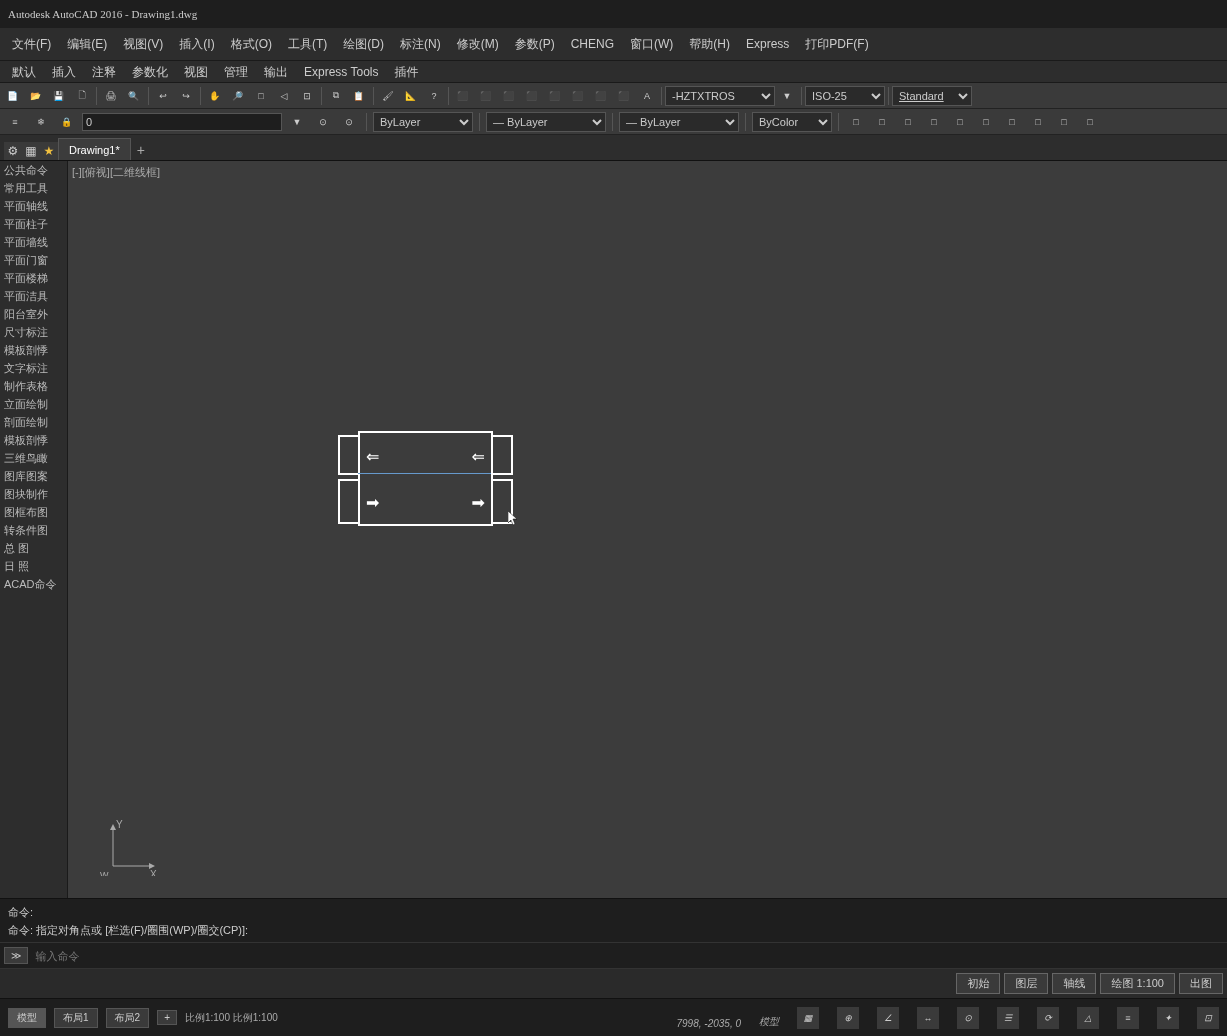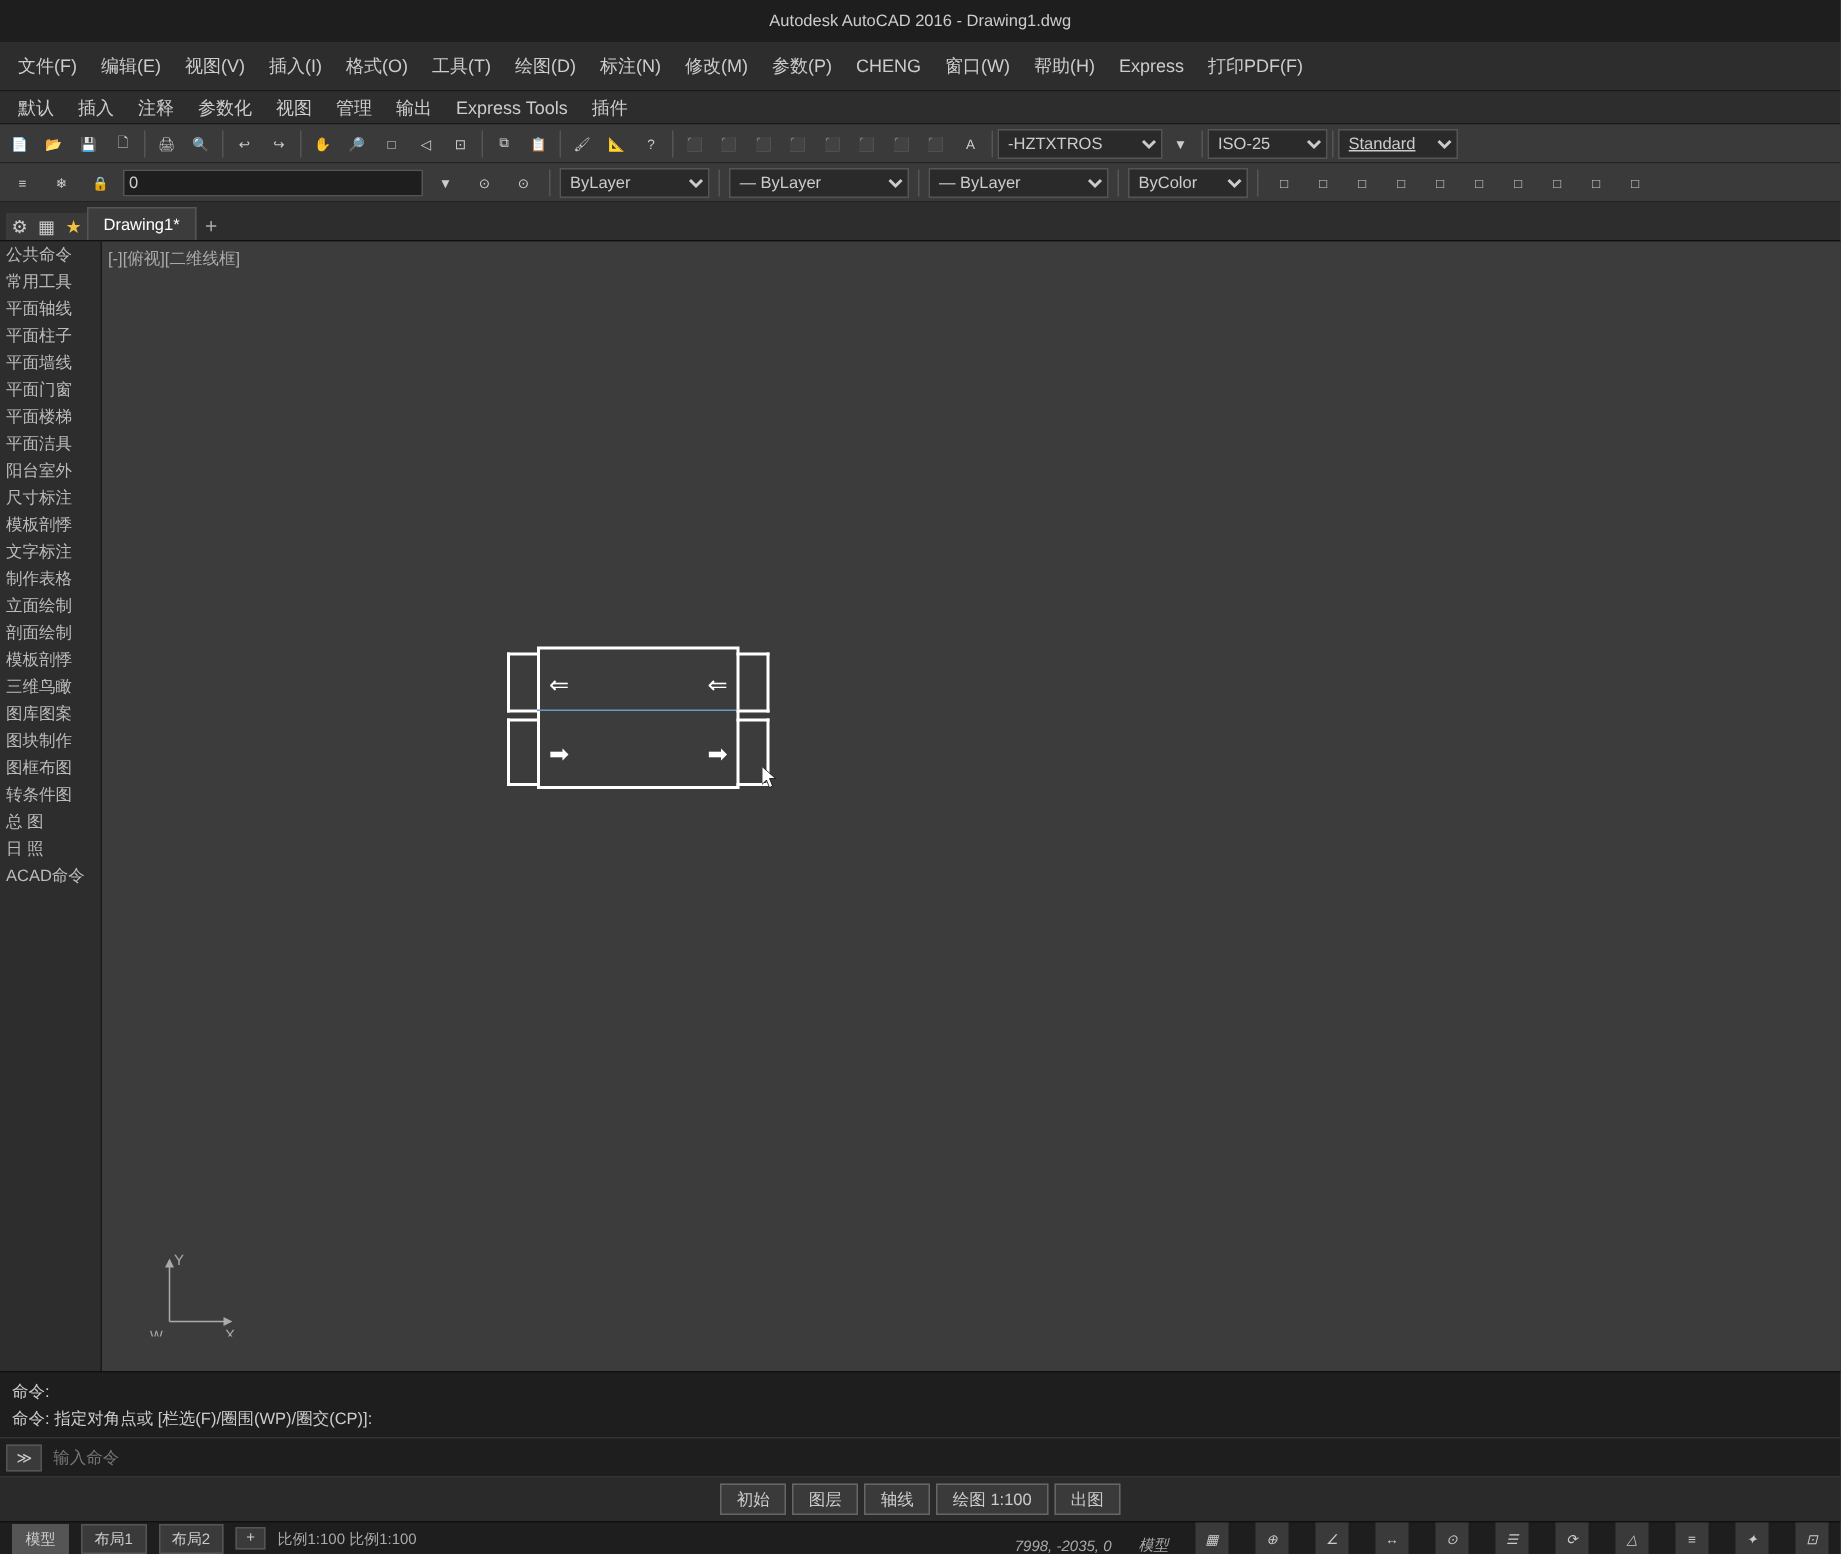--- a/index.html
+++ b/index.html
@@ -19,22 +19,22 @@
       background: #1e1e1e;
       display: flex;
       align-items: center;
       padding: 0 8px;
       color: #aaa;
       font-size: 11px;
       justify-content: flex-end;
     }
     #title-text {
       flex: 1;
-      text-align: center;
-      color: #ccc;
+      color: #ccc;
+      font-family: Liberation Serif, serif;
     }
 
     
     #menu-bar {
       height: 22px;
       background: #2d2d2d;
       display: flex;
       align-items: center;
       padding: 16px 4px;
       border-bottom: 1px solid #1a1a1a;
@@ -342,21 +342,21 @@
       padding: 2px 6px;
       background: #3a3a3a;
       border: 1px solid #555;
       color: #ccc;
       font-size: 10px;
       cursor: pointer;
     }
 
     
     #status-bar {
-      height: 22px;
+      height: 38px;
       background: #1e1e1e;
       display: flex;
       align-items: center;
       padding: 0 8px;
       border-top: 1px solid #111;
       gap: 8px;
       font-size: 10px;
       color: #aaa;
     }
     .status-tab {
@@ -386,21 +386,21 @@
       font-style: italic;
     }
 
     
     #cmd-right-btns {
       display: flex;
       gap: 4px;
       padding: 4px;
       background: #2a2a2a;
       border-top: 1px solid #333;
-      justify-content: center;
+      justify-content: flex-end;
     }
     .cmd-right-btn {
       padding: 2px 10px;
       background: #3a3a3a;
       border: 1px solid #666;
       color: #ccc;
       font-size: 11px;
       cursor: pointer;
     }
 

